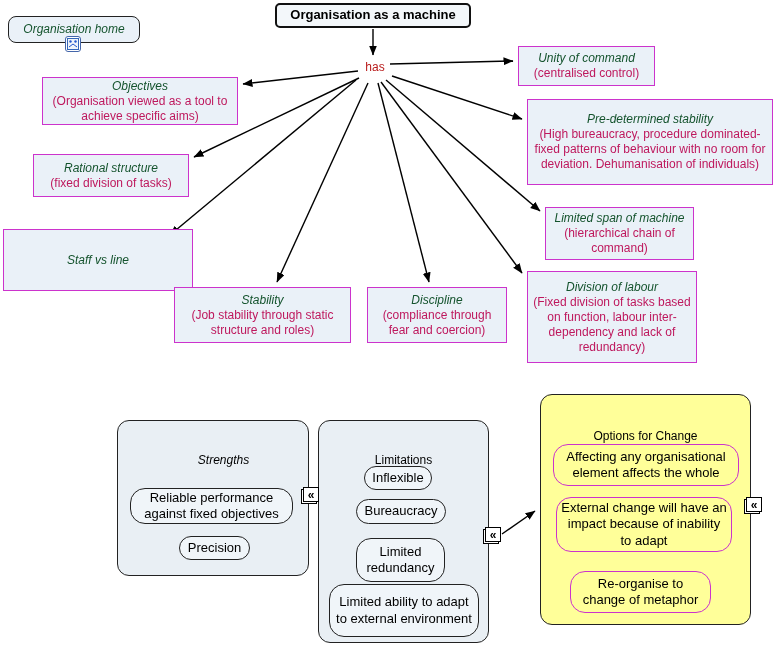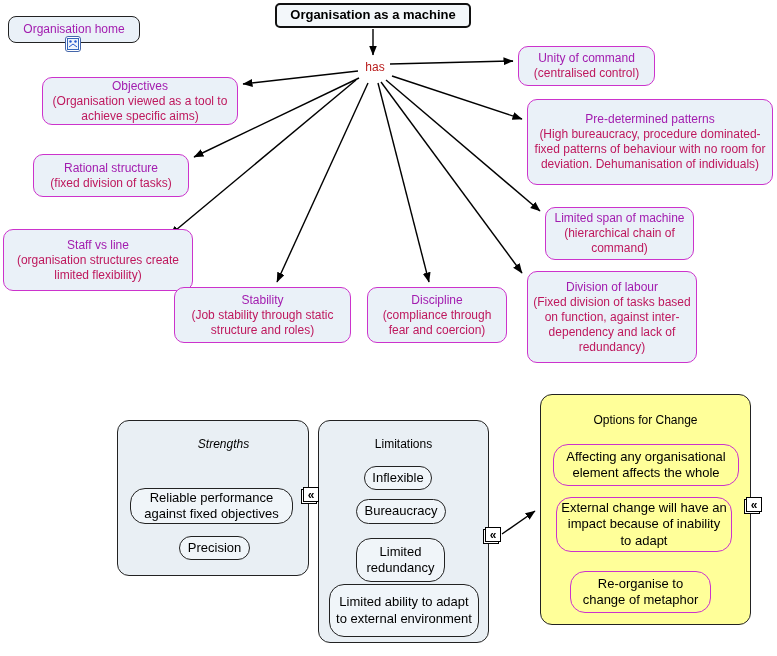--- a/index.html
+++ b/index.html
@@ -3,31 +3,31 @@
 <meta charset="utf-8">
 <style>
   * { margin:0; padding:0; box-sizing:border-box; }
   html,body { background:#ffffff; font-family:"Liberation Sans", sans-serif; }
   #canvas { position:relative; width:777px; height:656px; background:#ffffff; overflow:hidden; }
   #links { position:absolute; left:0; top:0; pointer-events:none; }
   #links line { stroke:#000; stroke-width:1.4; }
 
   .node { position:absolute; display:flex; flex-direction:column; justify-content:center;
           align-items:center; text-align:center; font-size:12px; line-height:1.25; }
-  .concept { background:#eaf1f8; border:1px solid #cc33cc; border-radius:10px; padding:3px 5px; }
-  .concept .t { color:#a21caf; }
+  .concept { background:#eaf1f8; border:1px solid #cc33cc; border-radius:0; padding:3px 5px; }
+  .concept .t { color:#14532d;font-style:italic; }
   .concept .s { color:#be185d; }
   .title-node { background:#f3f7fa; border:2px solid #111; border-radius:5px;
                 font-weight:bold; font-size:13px; color:#000; }
   .plain { background:transparent; border:none; color:#b91c1c; }
   .yellow { background:#ffff99 !important; }
 
   .container { position:absolute; background:#e9eff4; border:1px solid #222; border-radius:12px; }
   .container.yellow { background:#ffff99; }
-  .heading { position:absolute; width:100%; text-align:center; font-size:12px; color:#000; }
+  .heading { position:absolute; width:100%; text-align:center; font-size:12px; color:#000;margin-top:16px; }
   .italic { font-style:italic;padding-left:21px; }
 
   .subbox { position:absolute; background:#f0f5f9; border:1px solid #222; border-radius:15px;
             display:flex; align-items:center; justify-content:center; text-align:center;
             font-size:13px; line-height:1.25; color:#000; padding:2px 4px; }
   .subbox.opt { background:#ffff99; border:1px solid #cc33cc; }
 
   .chev { position:absolute; width:16px; height:15px; background:#ffffff; border:1px solid #000;
           display:flex; align-items:center; justify-content:center; font-weight:bold;
           font-size:12px; color:#000; box-shadow:-2px 2px 0 -1px #fff, -2px 2px 0 0 #000; }
@@ -84,52 +84,51 @@
     <div class="t">Unity of command</div>
     <div class="s">(centralised control)</div>
   </div>
 
   <div class="node concept" style="left:42px;top:77px;width:196px;height:48px">
     <div class="t">Objectives</div>
     <div class="s">(Organisation viewed as a tool to achieve specific aims)</div>
   </div>
 
   <div class="node concept" style="left:527px;top:99px;width:246px;height:86px">
-    <div class="t">Pre-determined patterns</div>
+    <div class="t">Pre-determined stability</div>
     <div class="s">(High bureaucracy, procedure dominated- fixed patterns of behaviour with no room for deviation. Dehumanisation of individuals)</div>
   </div>
 
   <div class="node concept" style="left:33px;top:154px;width:156px;height:43px">
     <div class="t">Rational structure</div>
     <div class="s">(fixed division of tasks)</div>
   </div>
 
   <div class="node concept" style="left:545px;top:207px;width:149px;height:53px">
     <div class="t">Limited span of machine</div>
     <div class="s">(hierarchical chain of command)</div>
   </div>
 
   <div class="node concept" style="left:3px;top:229px;width:190px;height:62px">
     <div class="t">Staff vs line</div>
-    <div class="s">(organisation structures create limited flexibility)</div>
   </div>
 
   <div class="node concept" style="left:174px;top:287px;width:177px;height:56px">
     <div class="t">Stability</div>
     <div class="s">(Job stability through static structure and roles)</div>
   </div>
 
   <div class="node concept" style="left:367px;top:287px;width:140px;height:56px">
     <div class="t">Discipline</div>
     <div class="s">(compliance through fear and coercion)</div>
   </div>
 
   <div class="node concept" style="left:527px;top:271px;width:170px;height:92px">
     <div class="t">Division of labour</div>
-    <div class="s">(Fixed division of tasks based on function, against inter-dependency and lack of redundancy)</div>
+    <div class="s">(Fixed division of tasks based on function, labour inter-dependency and lack of redundancy)</div>
   </div>
 
 
   <div class="container" style="left:117px;top:420px;width:192px;height:156px">
     <div class="heading italic" style="top:16px">Strengths</div>
   </div>
   <div class="subbox" style="left:130px;top:488px;width:163px;height:36px">
     <span>Reliable performance against fixed objectives</span>
   </div>
   <div class="subbox" style="left:179px;top:536px;width:71px;height:24px">

